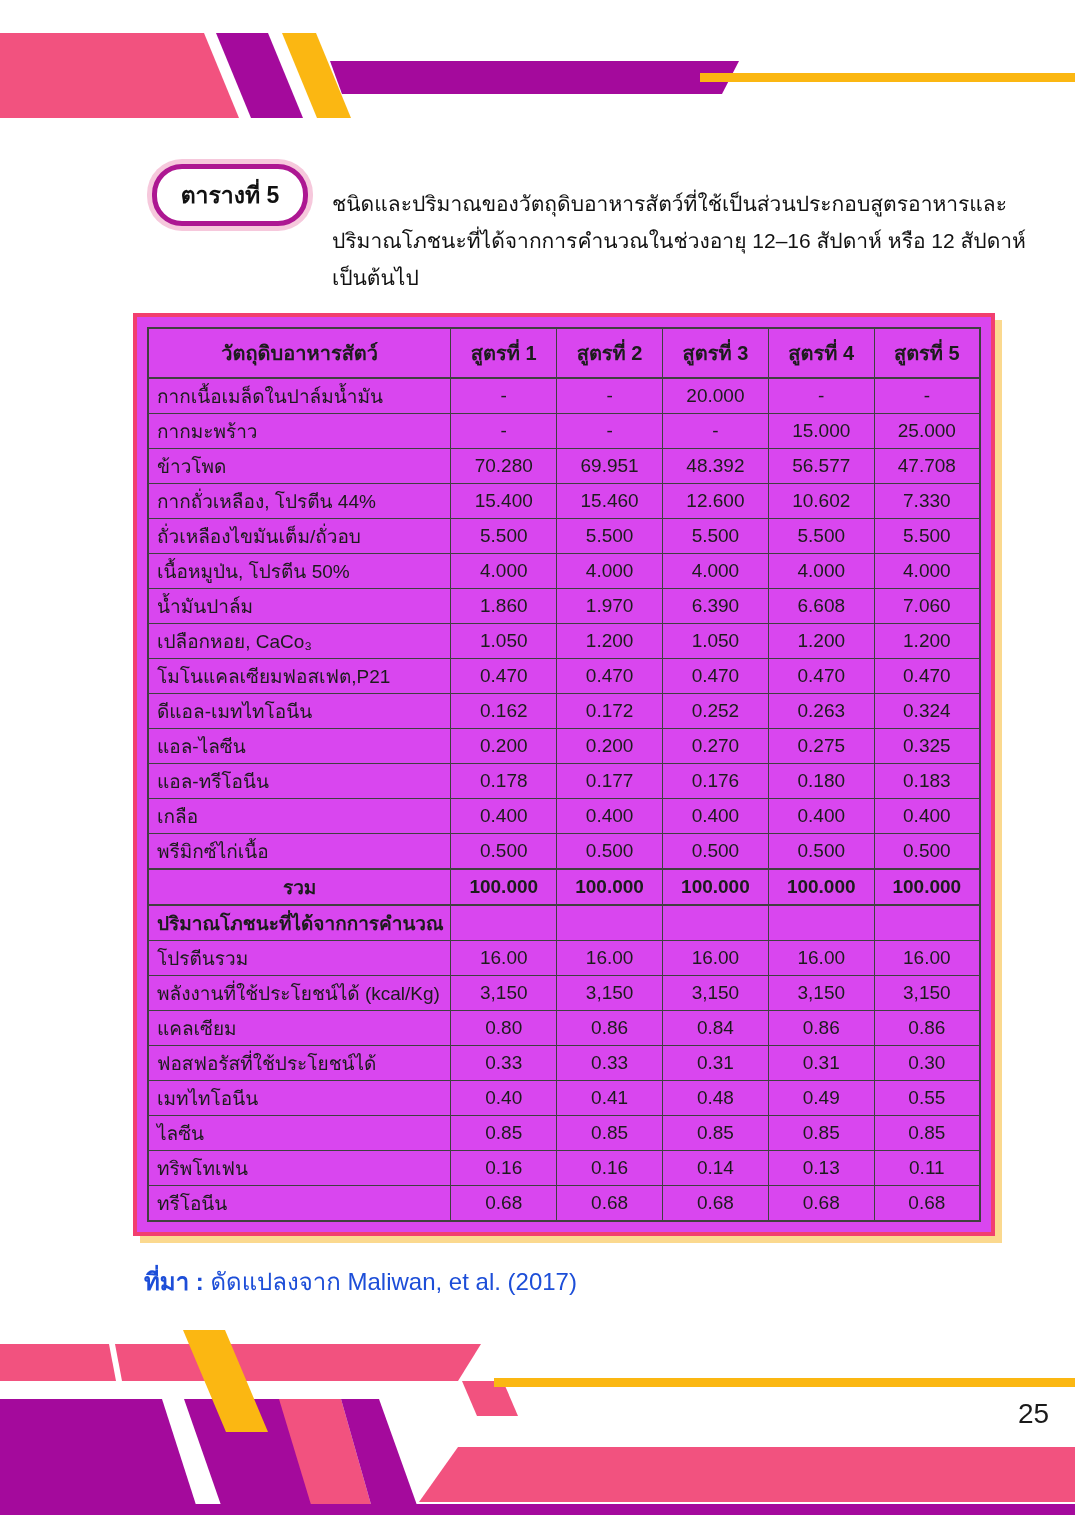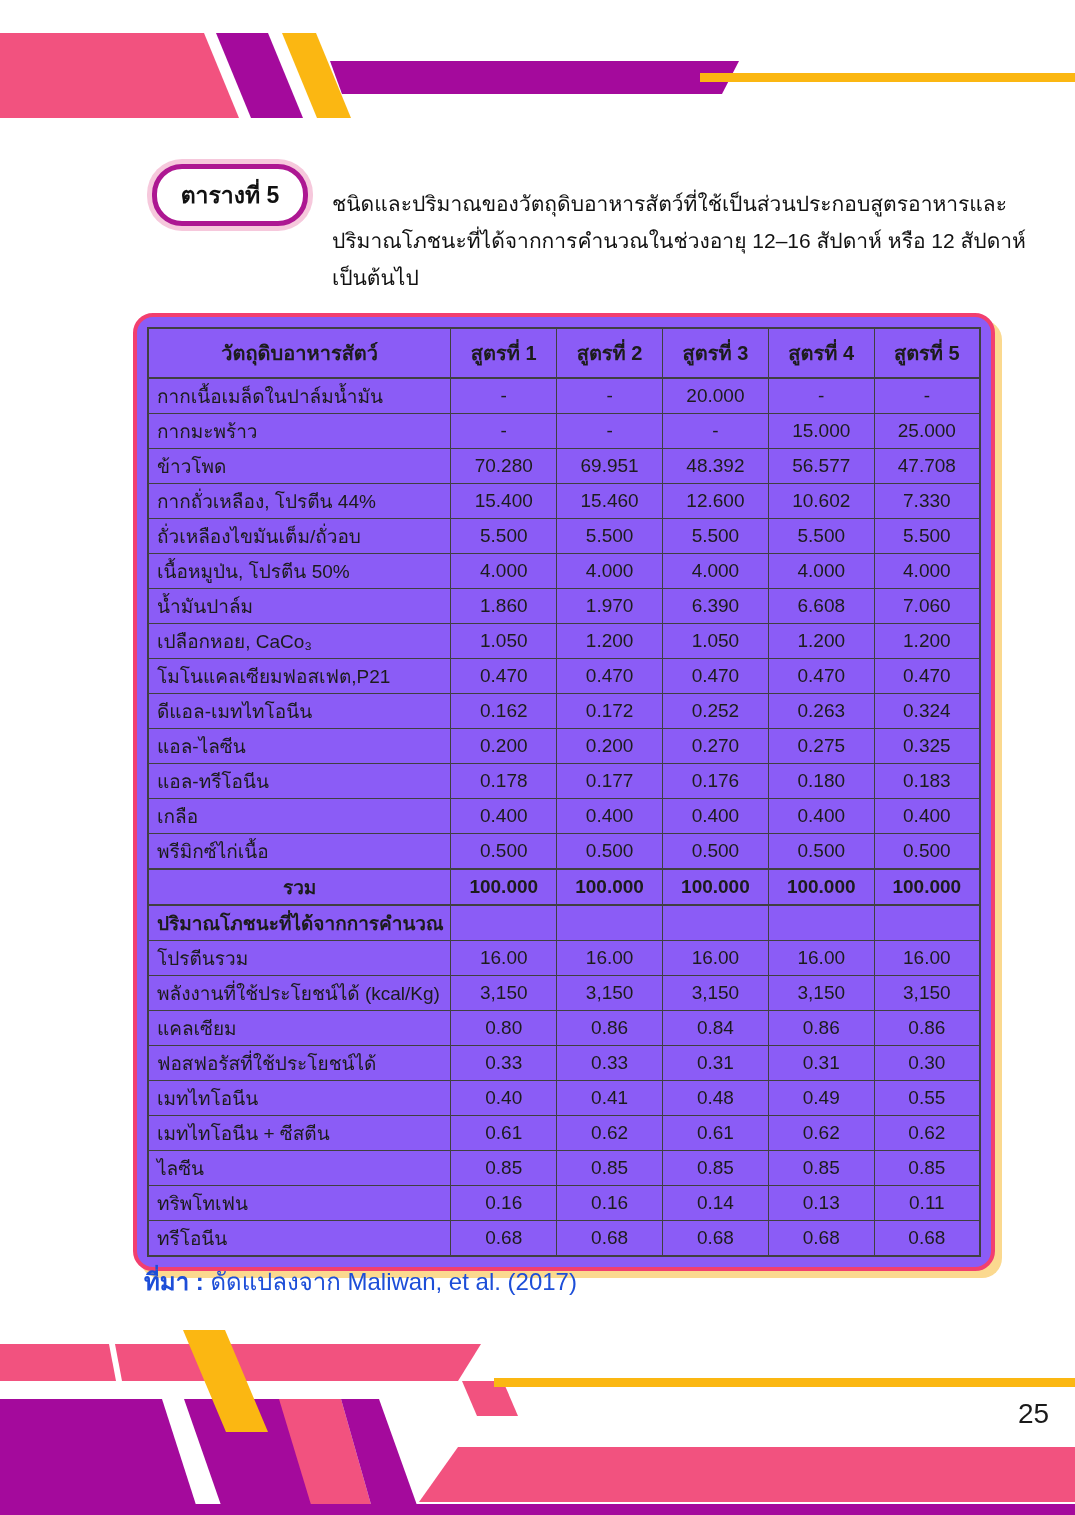--- a/index.html
+++ b/index.html
@@ -20,21 +20,21 @@
     font-weight:bold;font-size:23px;color:#111;text-align:right;
   }
 
   
   .caption{position:absolute;left:332px;top:156px;width:700px;font-size:21px;line-height:37px;color:#111;margin-top:29px;}
   .caption div{white-space:nowrap;}
 
   
   .table-frame{
     position:absolute;left:133px;top:313px;width:862px;box-sizing:border-box;
-    background:#8b5cf6;border:4px solid var(--frame_pink,#f23f6f);border-radius:20px;
+    background:#d946ef;border:4px solid var(--frame_pink,#f23f6f);border-radius:0;
     padding:10px;box-shadow:7px 7px 0 var(--frame_shadow,#fbd98f);
   }
   table.ftable{width:100%;border-collapse:collapse;table-layout:fixed;}
   .ftable col.c-label{width:36.4%;}
   .ftable col.c-val{width:12.72%;}
   .ftable th,.ftable td{
     border:1.5px solid var(--table_border,#404040);
     font-size:19px;color:#1c1c1c;vertical-align:middle;
     height:34px;padding:0 8px;overflow:hidden;white-space:nowrap;
   }
@@ -258,28 +258,20 @@
           </tr>
           <tr>
             <td class="label">เมทไทโอนีน</td>
             <td class="val">0.40</td>
             <td class="val">0.41</td>
             <td class="val">0.48</td>
             <td class="val">0.49</td>
             <td class="val">0.55</td>
           </tr>
           <tr>
-            <td class="label">เมทไทโอนีน + ซีสตีน</td>
-            <td class="val">0.61</td>
-            <td class="val">0.62</td>
-            <td class="val">0.61</td>
-            <td class="val">0.62</td>
-            <td class="val">0.62</td>
-          </tr>
-          <tr>
             <td class="label">ไลซีน</td>
             <td class="val">0.85</td>
             <td class="val">0.85</td>
             <td class="val">0.85</td>
             <td class="val">0.85</td>
             <td class="val">0.85</td>
           </tr>
           <tr>
             <td class="label">ทริพโทเฟน</td>
             <td class="val">0.16</td>

